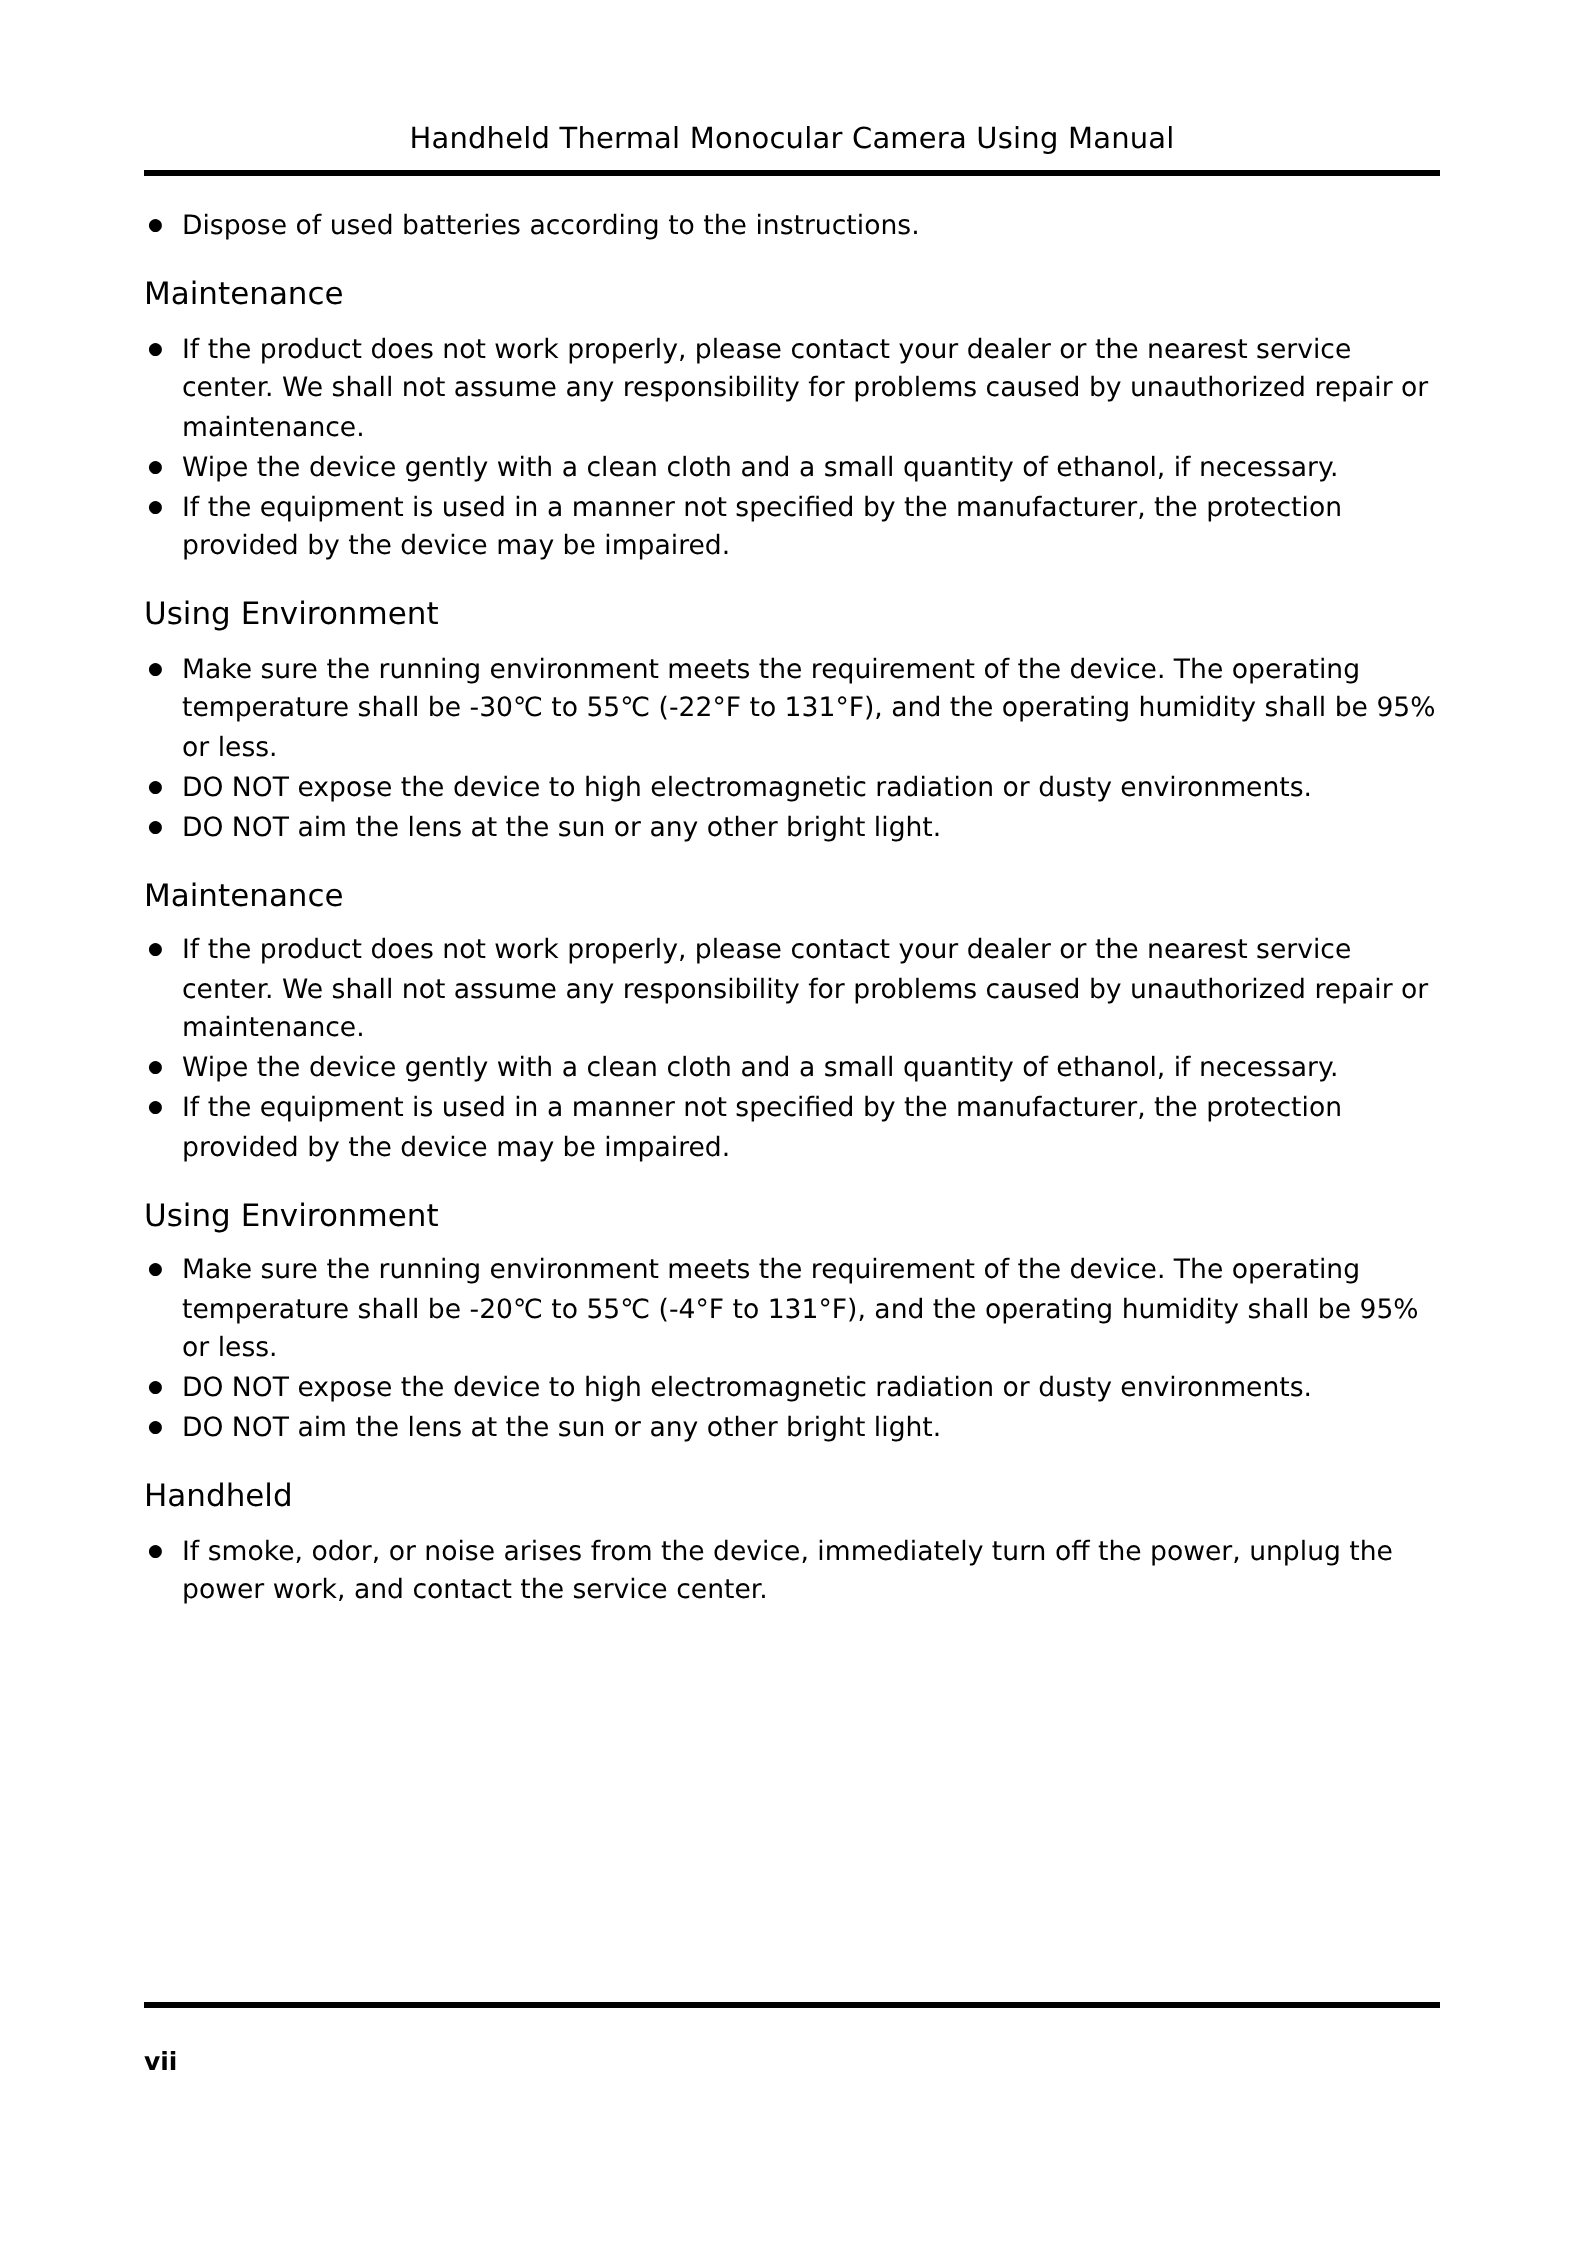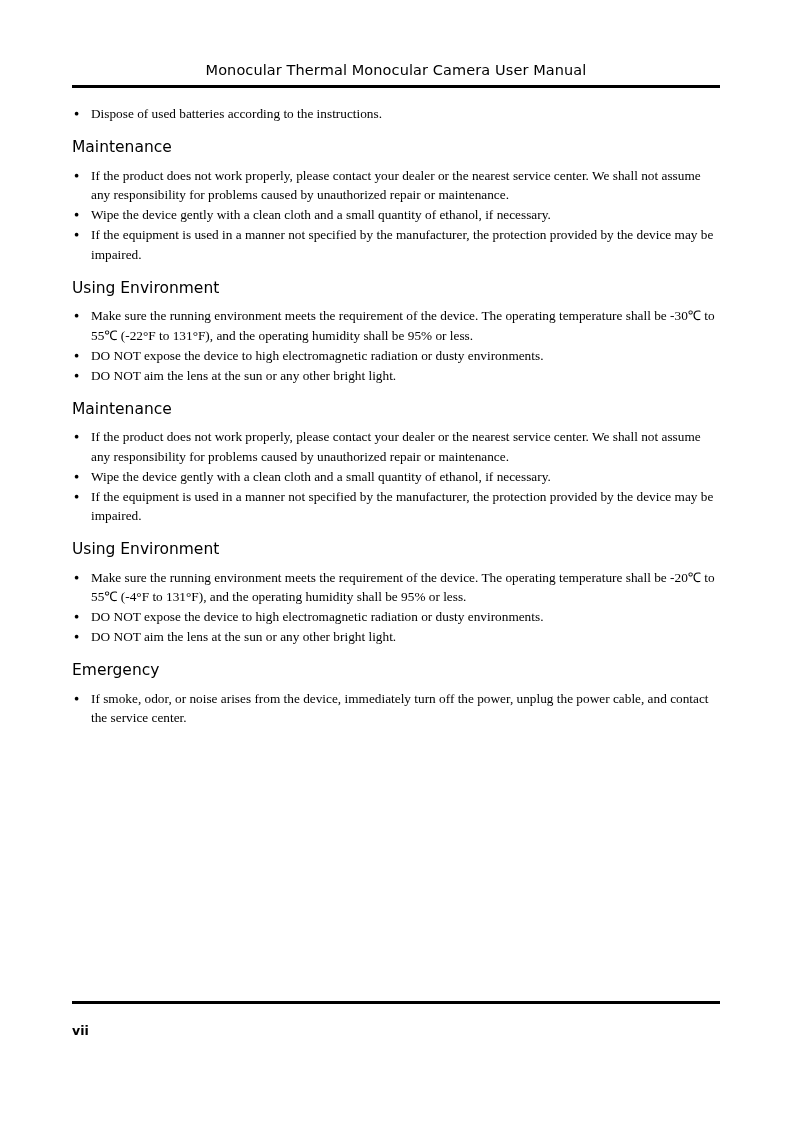--- a/index.html
+++ b/index.html
@@ -66,21 +66,20 @@
     margin: 0;
     padding: 0;
   }
   ul.bullets li {
     position: relative;
     padding-left: 19px;
     font-size: 13.3px;
     line-height: 19.5px;
     margin: 0 0 0.5px 0;
     color: #000;
-    font-family: Liberation Serif, serif;
   }
   ul.bullets li::before {
     content: "\25CF";
     position: absolute;
     left: 2px;
     top: 0px;
     font-size: 8.5px;
     line-height: 19.5px;
     color: #000;
   }
@@ -100,21 +99,21 @@
     font-size: 12.5px;
     font-weight: bold;
     color: #000;
   }
 </style>
 </head>
 <body>
 
 <div class="page">
 
-  <div class="header-title">Monocular Thermal Monocular Camera User Manual</div>
+  <div class="header-title">Handheld Thermal Monocular Camera Using Manual</div>
   <div class="header-rule"></div>
 
   <div class="content">
 
     <ul class="bullets">
       <li>Dispose of used batteries according to the instructions.</li>
     </ul>
 
     <div class="sec-spacer-top"></div>
     <h2 class="section">Maintenance</h2>
@@ -150,25 +149,25 @@
     <h2 class="section">Using Environment</h2>
     <div class="sec-spacer-bottom"></div>
 
     <ul class="bullets">
       <li>Make sure the running environment meets the requirement of the device. The operating temperature shall be -20℃ to 55℃ (-4°F to 131°F), and the operating humidity shall be 95% or less.</li>
       <li>DO NOT expose the device to high electromagnetic radiation or dusty environments.</li>
       <li>DO NOT aim the lens at the sun or any other bright light.</li>
     </ul>
 
     <div class="sec-spacer-top"></div>
-    <h2 class="section">Emergency</h2>
+    <h2 class="section">Handheld</h2>
     <div class="sec-spacer-bottom"></div>
 
     <ul class="bullets">
-      <li>If smoke, odor, or noise arises from the device, immediately turn off the power, unplug the power cable, and contact the service center.</li>
+      <li>If smoke, odor, or noise arises from the device, immediately turn off the power, unplug the power work, and contact the service center.</li>
     </ul>
 
   </div>
 
   <div class="footer-rule"></div>
   <div class="footer-page">vii</div>
 
 </div>
 
 </body></html>

